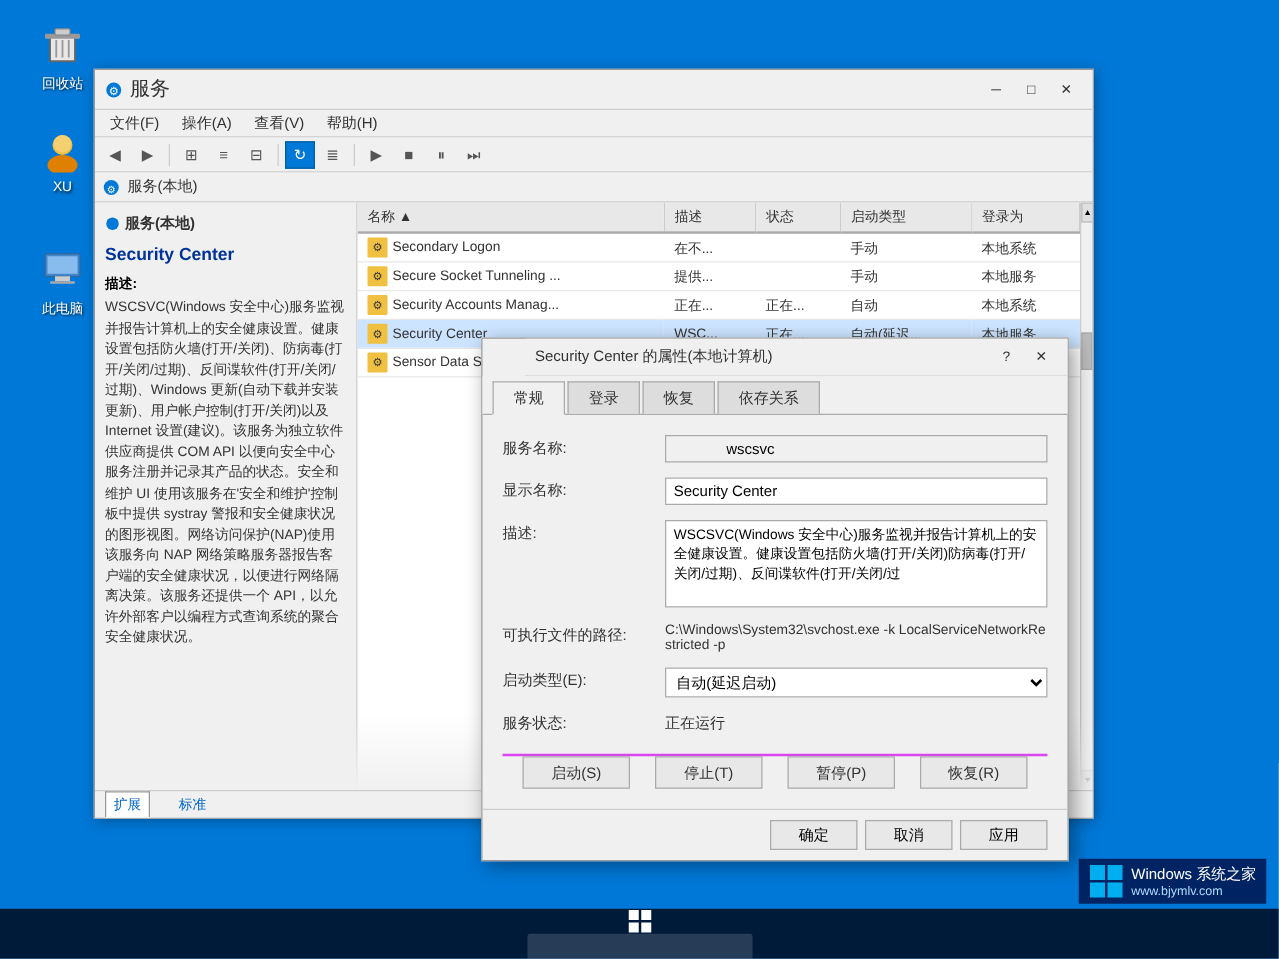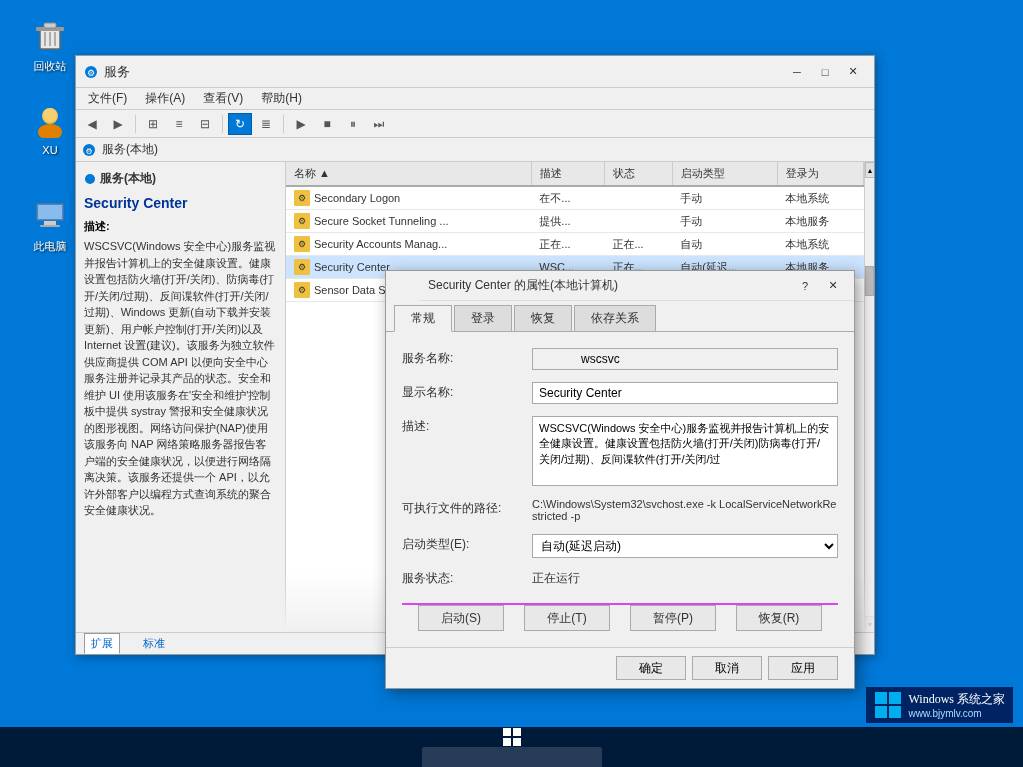--- a/index.html
+++ b/index.html
@@ -68,21 +68,21 @@
       justify-content: space-between;
     }
 
     .window-title-left {
       display: flex;
       align-items: center;
       gap: 6px;
     }
 
     .window-title-text {
-      font-size: 13px;
+      font-size: 16px;
       color: #333;
     }
 
     .window-controls {
       display: flex;
       gap: 2px;
     }
 
     .win-btn {
       width: 26px;
@@ -963,16 +963,16 @@
 </div>
 
 <div class="win-brand">
   <svg class="win-brand-logo" width="28" height="28" viewBox="0 0 28 28">
     <rect x="1" y="1" width="12" height="12" fill="#00adef"></rect>
     <rect x="15" y="1" width="12" height="12" fill="#00adef"></rect>
     <rect x="1" y="15" width="12" height="12" fill="#00adef"></rect>
     <rect x="15" y="15" width="12" height="12" fill="#00adef"></rect>
   </svg>
   <div>
-    <div style="font-size:12px;color:white;font-family:Liberation Serif, serif;">Windows 系统之家</div>
+    <div style="font-size:12px;color:white;">Windows 系统之家</div>
     <div style="font-size:10px;color:#aaddff;">www.bjymlv.com</div>
   </div>
 </div>
 
 </body></html>

